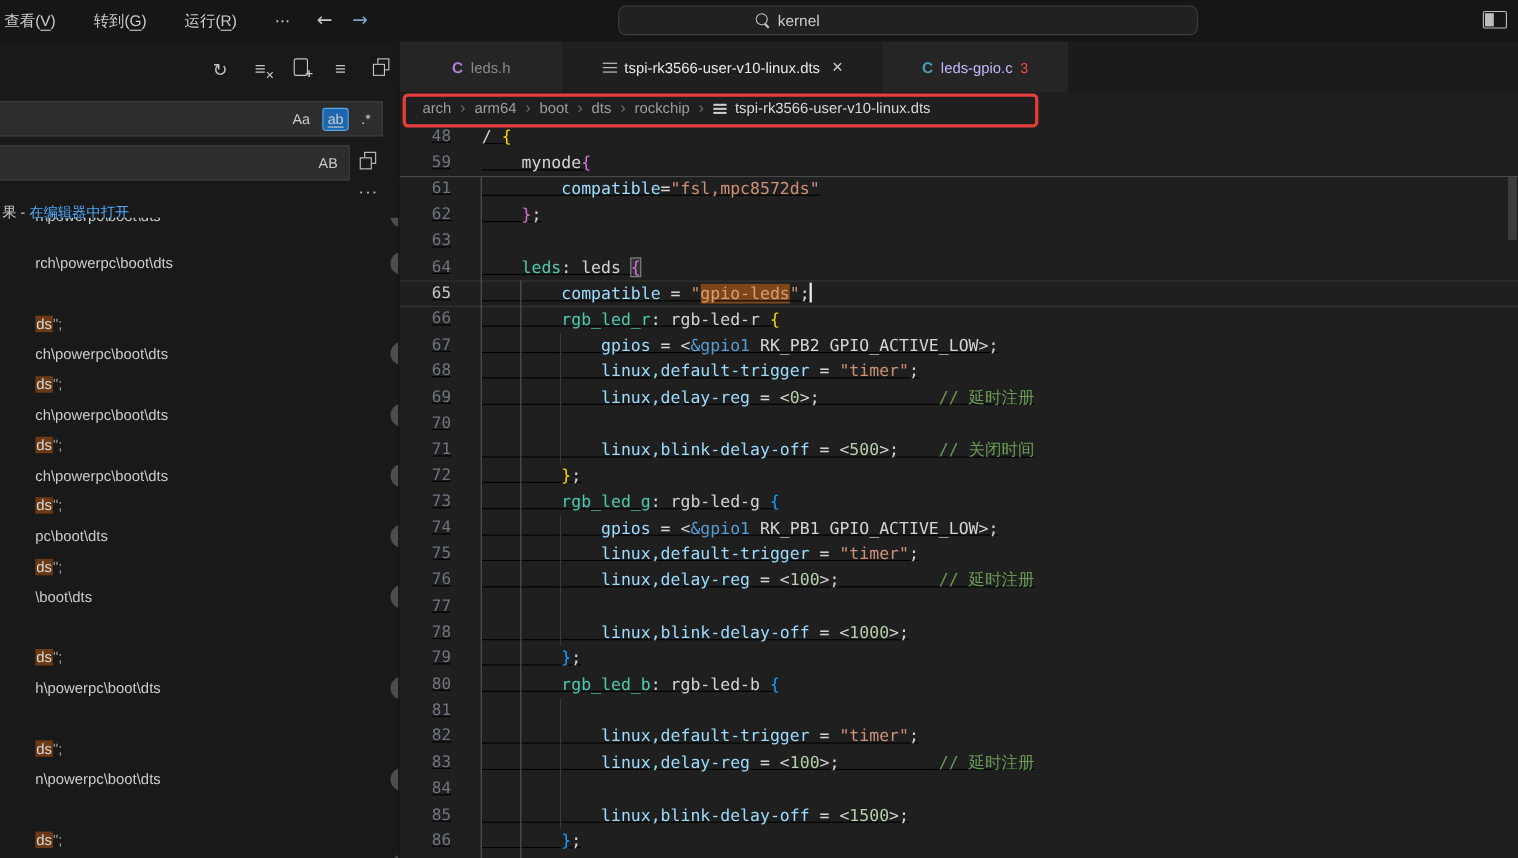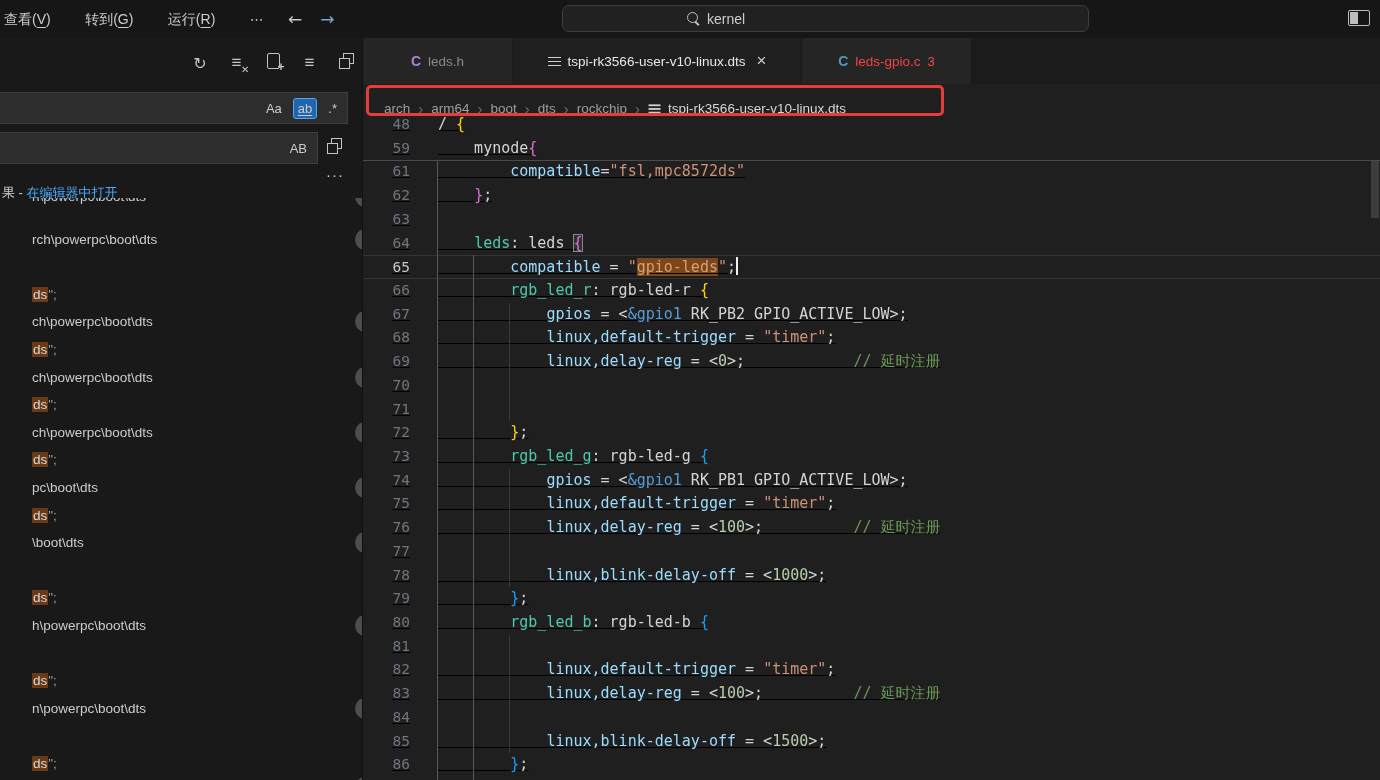--- a/index.html
+++ b/index.html
@@ -76,21 +76,21 @@
   .c-icon { font-weight:700; font-size:14px; }
   .tab-label { white-space:nowrap; }
   .tab-close { color:#cfcfcf; font-size:17px; margin-left:4px; }
   .tab-badge { font-size:13px; }
   .bars { display:inline-block; width:13px; height:11px; position:relative; }
   .bars::before { content:""; position:absolute; left:0; top:1px; width:13px; height:1.8px; background:#cfcfcf;
                   box-shadow:0 4px 0 #cfcfcf, 0 8px 0 #cfcfcf; }
   .bars.small { transform:scale(.92); }
 
   #breadcrumb { position:absolute; left:0; top:46px; width:1017px; height:29px; display:flex; align-items:center;
-                padding-left:21px; color:#9d9d9d; font-size:13.5px; gap:8px; white-space:nowrap;margin-top:10px; }
+                padding-left:21px; color:#9d9d9d; font-size:13.5px; gap:8px; white-space:nowrap; }
   #breadcrumb .sep { color:#6e6e6e; font-size:15px; }
   #breadcrumb .file { color:#d7d7d7; display:flex; align-items:center; gap:7px; }
   #red-annotation { position:absolute; left:366px; top:85px; width:578px; height:31px;
                     border:3px solid #e73c3c; border-radius:5px; z-index:60; pointer-events:none; }
 
   
   #sticky-lines { position:absolute; left:0; top:75px; width:1017px; border-bottom:1px solid #4a4a4a; background:#1f1f1f; z-index:3; }
   #code-lines { position:absolute; left:0; top:122.4px; width:1017px; height:620px; }
   .cl { display:flex; height:23.72px; line-height:23.72px; white-space:pre;
         font-family:"DejaVu Sans Mono","Liberation Mono",monospace; font-size:15px;text-decoration:underline; }
@@ -201,21 +201,21 @@
       <span class="c-icon" style="color: rgb(177, 128, 215);">C</span>
       <span class="tab-label" style="color: rgb(138, 138, 138);">leds.h</span>
     </div>
     <div class="tab active" id="tab-1">
       <span class="bars"></span>
       <span class="tab-label" style="color: rgb(232, 232, 232);">tspi-rk3566-user-v10-linux.dts</span>
       <span class="tab-close">×</span>
     </div>
     <div class="tab" id="tab-2">
       <span class="c-icon" style="color: rgb(81, 154, 186);">C</span>
-      <span class="tab-label" style="color: #ef4444;">leds-gpio.c</span>
+      <span class="tab-label" style="color: #c4b5fd;">leds-gpio.c</span>
       <span class="tab-badge" style="color: rgb(241, 76, 76);">3</span>
     </div>
   </div>
 
   <div id="breadcrumb">
       <span>arch</span>
       <span class="sep">›</span>
       <span>arm64</span>
       <span class="sep">›</span>
       <span>boot</span>
@@ -243,21 +243,21 @@
   <div class="cl"><span class="ln">61</span><span class="code"><span class="tk-w">        </span><span class="tk-b">compatible</span><span class="tk-w">=</span><span class="tk-s">"fsl,mpc8572ds"</span></span></div>
       <div class="cl"><span class="ln">62</span><span class="code"><span class="tk-w">    </span><span class="tk-p">}</span><span class="tk-w">;</span></span></div>
       <div class="cl"><span class="ln">63</span><span class="code"></span></div>
       <div class="cl"><span class="ln">64</span><span class="code"><span class="tk-w">    </span><span class="tk-t">leds</span><span class="tk-w">: leds </span><span class="tk-box">{</span></span></div>
       <div class="cl active"><span class="ln">65</span><span class="code"><span class="tk-w">        </span><span class="tk-b">compatible</span><span class="tk-w"> = </span><span class="tk-s">"</span><span class="tk-hl">gpio-leds</span><span class="tk-s">"</span><span class="tk-w">;</span><span class="tk-cur"></span></span></div>
       <div class="cl"><span class="ln">66</span><span class="code"><span class="tk-w">        </span><span class="tk-t">rgb_led_r</span><span class="tk-w">: rgb-led-r </span><span class="tk-y">{</span></span></div>
       <div class="cl"><span class="ln">67</span><span class="code"><span class="tk-w">            </span><span class="tk-b">gpios</span><span class="tk-w"> = &lt;</span><span class="tk-r">&amp;gpio1</span><span class="tk-w"> RK_PB2 GPIO_ACTIVE_LOW&gt;;</span></span></div>
       <div class="cl"><span class="ln">68</span><span class="code"><span class="tk-w">            </span><span class="tk-b">linux,default-trigger</span><span class="tk-w"> = </span><span class="tk-s">"timer"</span><span class="tk-w">;</span></span></div>
       <div class="cl"><span class="ln">69</span><span class="code"><span class="tk-w">            </span><span class="tk-b">linux,delay-reg</span><span class="tk-w"> = &lt;</span><span class="tk-n">0</span><span class="tk-w">&gt;;            </span><span class="tk-c">// 延时注册</span></span></div>
       <div class="cl"><span class="ln">70</span></div>
-      <div class="cl"><span class="ln">71</span></div>
+      <div class="cl"><span class="ln">71</span><span class="code"><span class="tk-w">            </span><span class="tk-b">linux,blink-delay-off</span><span class="tk-w"> = &lt;</span><span class="tk-n">500</span><span class="tk-w">&gt;;    </span><span class="tk-c">// 关闭时间</span></span></div>
       <div class="cl"><span class="ln">72</span><span class="code"><span class="tk-w">        </span><span class="tk-y">}</span><span class="tk-w">;</span></span></div>
       <div class="cl"><span class="ln">73</span><span class="code"><span class="tk-w">        </span><span class="tk-t">rgb_led_g</span><span class="tk-w">: rgb-led-g </span><span class="tk-u">{</span></span></div>
       <div class="cl"><span class="ln">74</span><span class="code"><span class="tk-w">            </span><span class="tk-b">gpios</span><span class="tk-w"> = &lt;</span><span class="tk-r">&amp;gpio1</span><span class="tk-w"> RK_PB1 GPIO_ACTIVE_LOW&gt;;</span></span></div>
       <div class="cl"><span class="ln">75</span><span class="code"><span class="tk-w">            </span><span class="tk-b">linux,default-trigger</span><span class="tk-w"> = </span><span class="tk-s">"timer"</span><span class="tk-w">;</span></span></div>
       <div class="cl"><span class="ln">76</span><span class="code"><span class="tk-w">            </span><span class="tk-b">linux,delay-reg</span><span class="tk-w"> = &lt;</span><span class="tk-n">100</span><span class="tk-w">&gt;;          </span><span class="tk-c">// 延时注册</span></span></div>
       <div class="cl"><span class="ln">77</span></div>
       <div class="cl"><span class="ln">78</span><span class="code"><span class="tk-w">            </span><span class="tk-b">linux,blink-delay-off</span><span class="tk-w"> = &lt;</span><span class="tk-n">1000</span><span class="tk-w">&gt;;</span></span></div>
       <div class="cl"><span class="ln">79</span><span class="code"><span class="tk-w">        </span><span class="tk-u">}</span><span class="tk-w">;</span></span></div>
       <div class="cl"><span class="ln">80</span><span class="code"><span class="tk-w">        </span><span class="tk-t">rgb_led_b</span><span class="tk-w">: rgb-led-b </span><span class="tk-u">{</span></span></div>
       <div class="cl"><span class="ln">81</span></div>

